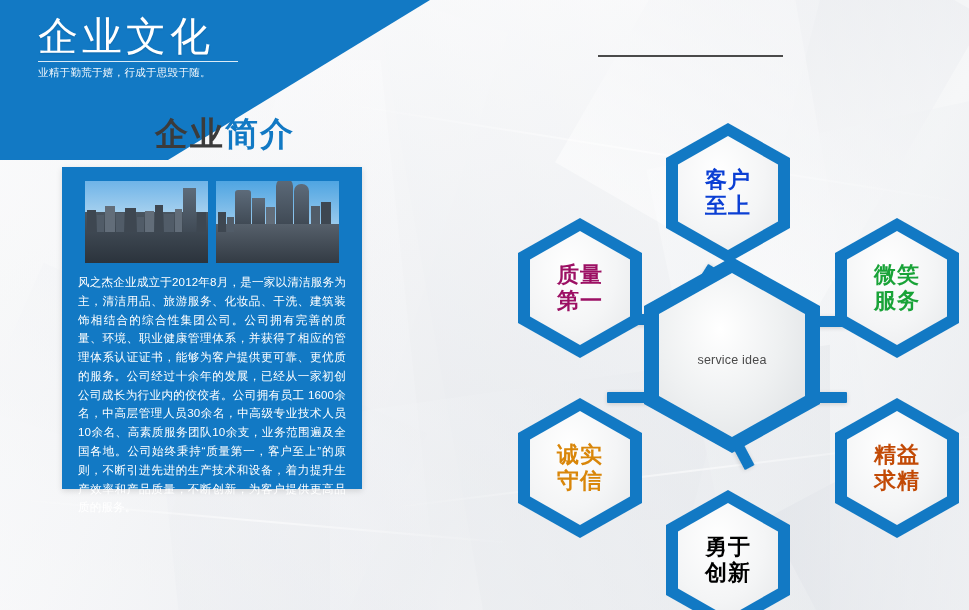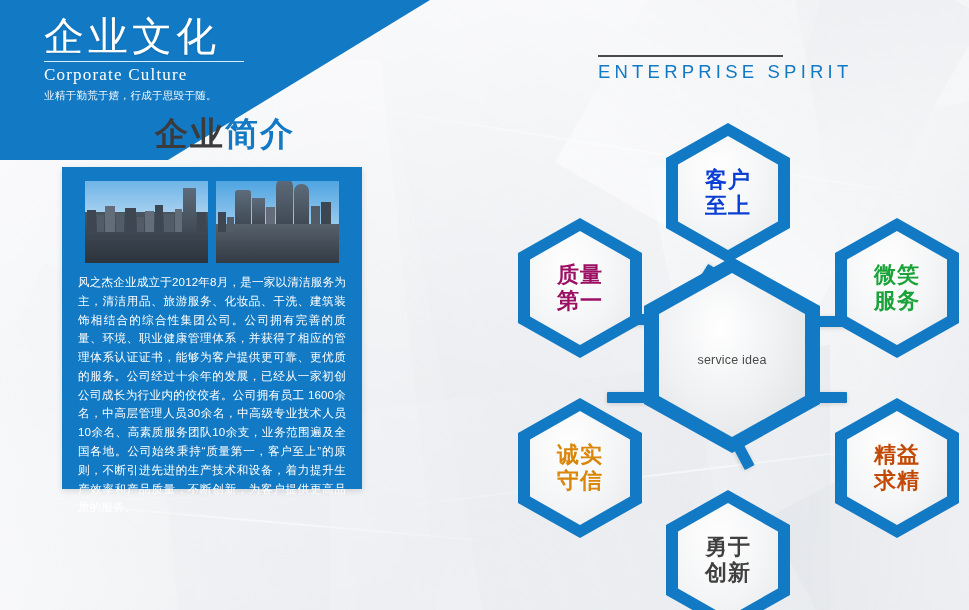--- a/index.html
+++ b/index.html
@@ -54,21 +54,21 @@
   .s2 { left:380px; top:470px; width:620px; transform:rotate(-7deg); }
   .s3 { left:0px;  top:520px; width:520px; transform:rotate(5deg); }
 
   
   .banner {
     position:absolute; left:0; top:0; width:430px; height:160px;
     background:#1279c4;
     clip-path:polygon(0 0, 430px 0, 168px 160px, 0 160px);
     z-index:3;
   }
-  .banner-inner { position:absolute; left:44px; top:14px; width:300px; }
+  .banner-inner { position:absolute; left:38px; top:14px; width:300px; }
   .banner-title {
     color:#ffffff; font-size:40px; letter-spacing:4px; font-weight:400;
     line-height:1.12; text-shadow:0 1px 2px rgba(0,0,0,.12);
   }
   .banner-rule { width:200px; height:1px; background:rgba(255,255,255,.85); margin:2px 0 3px; }
   .banner-sub {
     color:#ffffff; font-size:17px; letter-spacing:1.2px; font-family:"Liberation Serif","DejaVu Serif",serif;
   }
   .banner-sub2 {
     color:#ffffff; font-size:10.5px; letter-spacing:.3px; margin-top:4px; opacity:.97;font-family:Liberation Mono, monospace;
@@ -168,21 +168,20 @@
   <div class="facet f8"></div>
   <div class="facet f9"></div>
   <div class="sweep s1"></div>
   <div class="sweep s2"></div>
   <div class="sweep s3"></div>
 
   <div class="banner">
     <div class="banner-inner">
       <div class="banner-title">企业文化</div>
       <div class="banner-rule"></div>
-      <div class="banner-sub">Corporate Culture</div>
       <div class="banner-sub2">业精于勤荒于嬉，行成于思毁于随。</div>
     </div>
   </div>
 
   <div class="sec-title">
     <span class="dark">企业</span><span class="blue">简介</span>
   </div>
 
   <div class="card">
 
@@ -219,21 +218,20 @@
         <div class="bld d" style="left:105px;width:10px;height:22px;bottom:48%;"></div>
       </div>
 
     </div>
 
     <div class="card-text">风之杰企业成立于2012年8月，是一家以清洁服务为主，清洁用品、旅游服务、化妆品、干洗、建筑装饰相结合的综合性集团公司。公司拥有完善的质量、环境、职业健康管理体系，并获得了相应的管理体系认证证书，能够为客户提供更可靠、更优质的服务。公司经过十余年的发展，已经从一家初创公司成长为行业内的佼佼者。公司拥有员工 1600余名，中高层管理人员30余名，中高级专业技术人员10余名、高素质服务团队10余支，业务范围遍及全国各地。公司始终秉持“质量第一，客户至上”的原则，不断引进先进的生产技术和设备，着力提升生产效率和产品质量，不断创新，为客户提供更高品质的服务。</div>
   </div>
 
   <div class="spirit-head">
     <div class="spirit-underline"></div>
-    <div class="spirit-en">ENTERPRISE SPIRIT</div>
   </div>
 
   <div class="hexwrap">
 
     <div class="conn" style="left:175px;top:185px;width:56px;transform:rotate(-58deg);"></div>
     <div class="conn" style="left:108px;top:214px;width:50px;transform:rotate(0deg);"></div>
     <div class="conn" style="left:112px;top:292px;width:50px;transform:rotate(0deg);"></div>
     <div class="conn" style="left:300px;top:216px;width:52px;transform:rotate(0deg);"></div>
     <div class="conn" style="left:300px;top:292px;width:52px;transform:rotate(0deg);"></div>
     <div class="conn" style="left:218px;top:340px;width:50px;transform:rotate(62deg);"></div>
@@ -269,21 +267,21 @@
       <div class="inner"></div>
       <div class="label" style="color:#19a338;">
         <span>微笑</span>
         <span>服务</span>
       </div>
     </div>
 
     <div class="hex" style="left:171px;top:390px;">
       <div class="shape"></div>
       <div class="inner"></div>
-      <div class="label" style="color:#404040;">
+      <div class="label" style="color:#000000;">
         <span>勇于</span>
         <span>创新</span>
       </div>
     </div>
 
     <div class="hex" style="left:23px;top:298px;">
       <div class="shape"></div>
       <div class="inner"></div>
       <div class="label" style="color:#d98609;">
         <span>诚实</span>

